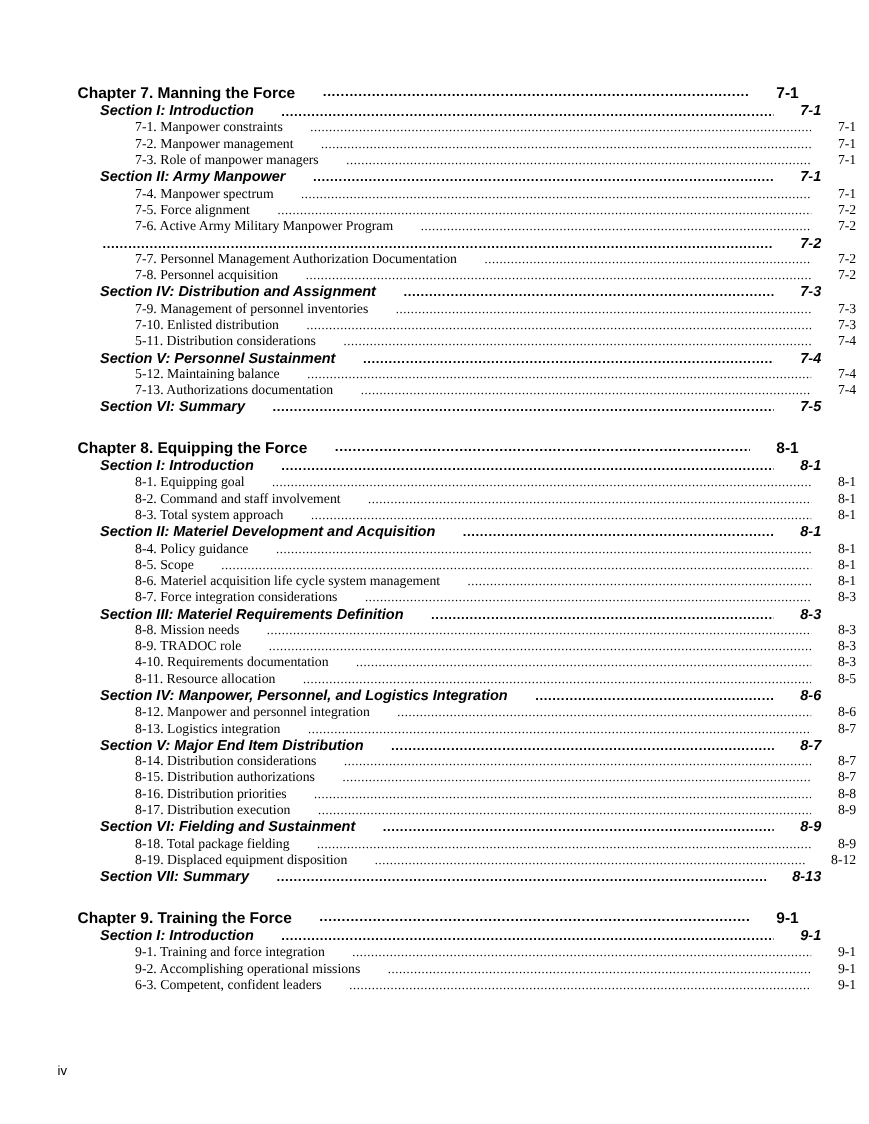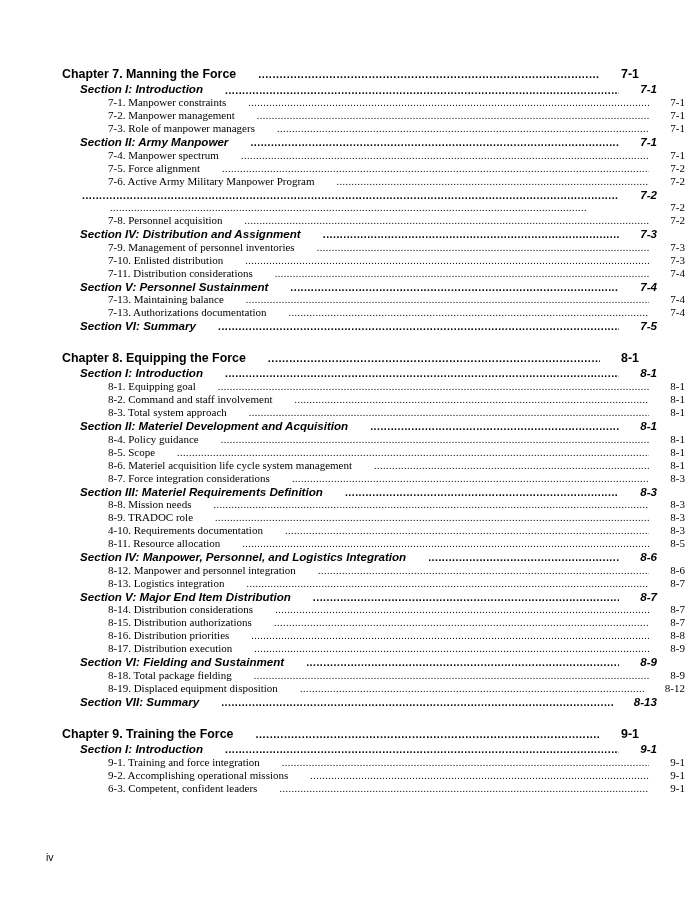--- a/index.html
+++ b/index.html
@@ -138,20 +138,21 @@
         <div class="row lvl-entry">
           <span class="label">7-6.  Active Army Military Manpower Program</span>
           <span class="leader">...............................................................................................................................................................</span>
           <span class="pageno">7-2</span>
         </div>
         <div class="row lvl-section">
           <span class="leader">...............................................................................................................................................................</span>
           <span class="pageno">7-2</span>
         </div>
         <div class="row lvl-entry">
+          <span class="label">7-7.  Personnel Management Authorization Documentation</span>
           <span class="leader">...............................................................................................................................................................</span>
           <span class="pageno">7-2</span>
         </div>
         <div class="row lvl-entry">
           <span class="label">7-8.  Personnel acquisition</span>
           <span class="leader">...............................................................................................................................................................</span>
           <span class="pageno">7-2</span>
         </div>
         <div class="row lvl-section">
           <span class="label">Section IV:  Distribution and Assignment</span>
@@ -162,31 +163,31 @@
           <span class="label">7-9.  Management of personnel inventories</span>
           <span class="leader">...............................................................................................................................................................</span>
           <span class="pageno">7-3</span>
         </div>
         <div class="row lvl-entry">
           <span class="label">7-10.  Enlisted distribution</span>
           <span class="leader">...............................................................................................................................................................</span>
           <span class="pageno">7-3</span>
         </div>
         <div class="row lvl-entry">
-          <span class="label">7-11.  Distribution considerations</span>
+          <span class="label">5-11.  Distribution considerations</span>
           <span class="leader">...............................................................................................................................................................</span>
           <span class="pageno">7-4</span>
         </div>
         <div class="row lvl-section">
           <span class="label">Section V: Personnel Sustainment</span>
           <span class="leader">...............................................................................................................................................................</span>
           <span class="pageno">7-4</span>
         </div>
         <div class="row lvl-entry">
-          <span class="label">7-13.  Maintaining balance</span>
+          <span class="label">5-12.  Maintaining balance</span>
           <span class="leader">...............................................................................................................................................................</span>
           <span class="pageno">7-4</span>
         </div>
         <div class="row lvl-entry">
           <span class="label">7-13.  Authorizations documentation</span>
           <span class="leader">...............................................................................................................................................................</span>
           <span class="pageno">7-4</span>
         </div>
         <div class="row lvl-section">
           <span class="label">Section VI: Summary</span>

